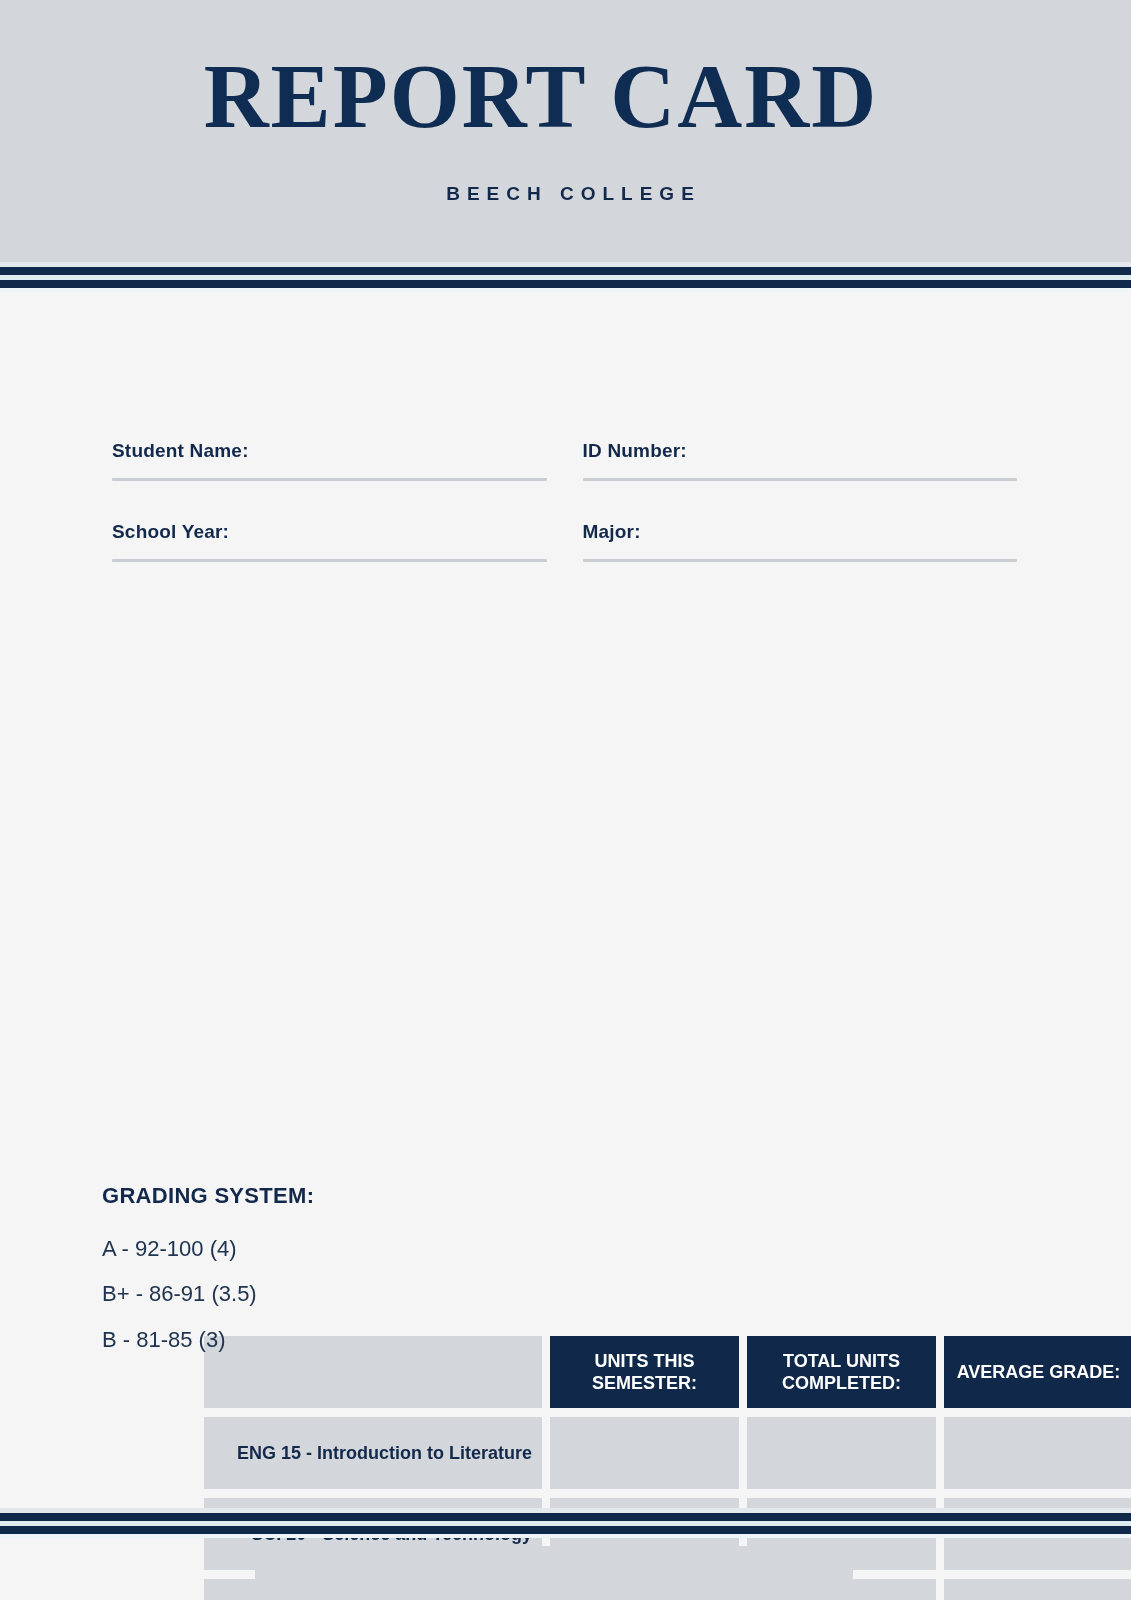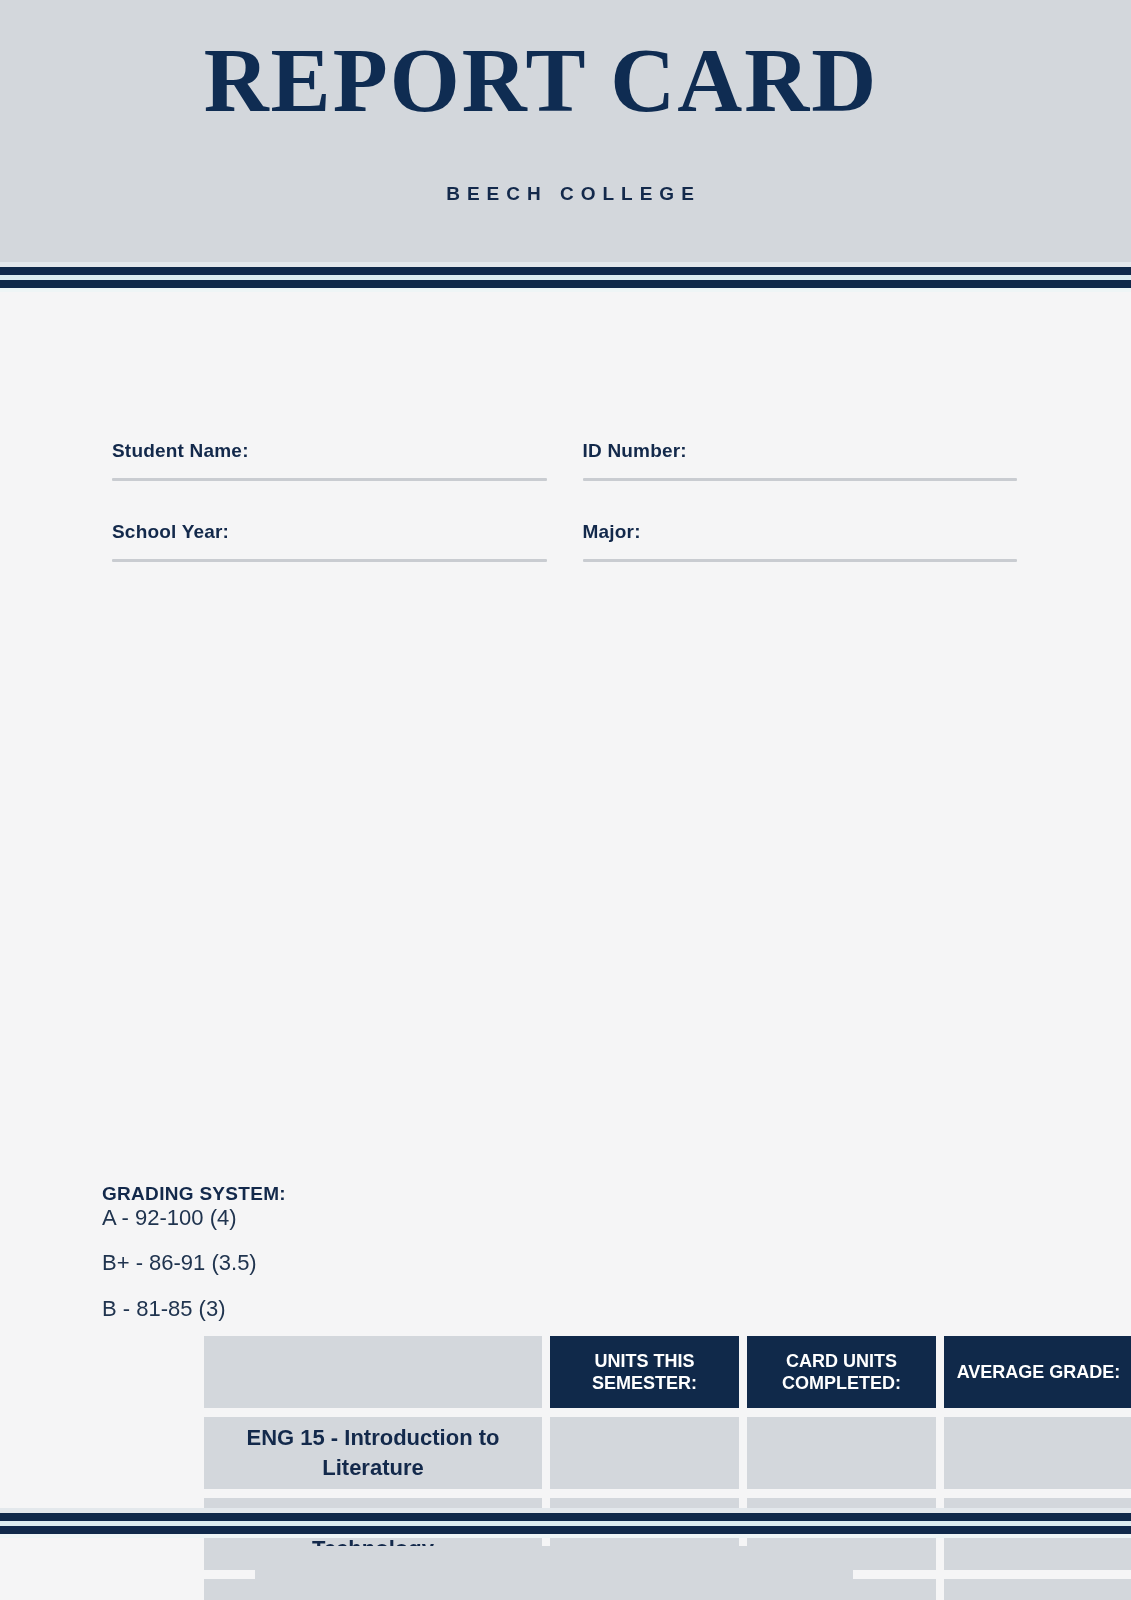--- a/index.html
+++ b/index.html
@@ -28,21 +28,21 @@
     position: absolute;
     top: 0;
     left: 0;
     width: 1131px;
     height: 262px;
     background: #d3d7dc;
   }
 
   .report-title {
     position: absolute;
-    top: 36px;
+    top: 52px;
     left: 0;
     width: 1082px;
     text-align: center;
     font-family: "Liberation Serif", serif;
     font-size: 90px;
     line-height: 1;
     font-weight: 700;
     color: #0f2c52;
     letter-spacing: 2px;
   }
@@ -155,23 +155,23 @@
     text-align: center;
     vertical-align: middle;
     height: 72px;
     line-height: 1.25;
     padding: 4px 6px;
   }
 
   .td-course {
     background: #d3d7dc;
     color: #13294b;
-    font-size: 22px;
-    font-weight: 700;
-    text-align: center;
+    font-size: 18px;
+    font-weight: 700;
+    text-align: right;
     vertical-align: middle;
     height: 72px;
     line-height: 1.35;
     padding: 4px 10px;
   }
 
   .td-cell {
     background: #d3d7dc;
     height: 72px;
     vertical-align: middle;
@@ -182,24 +182,25 @@
 
   
   .grading {
     position: absolute;
     top: 1183px;
     left: 102px;
     width: 700px;
   }
 
   .grading-title {
-    font-size: 19px;
+    font-size: 22px;
     font-weight: 700;
     color: #13294b;
     letter-spacing: 0.3px;
+    margin-bottom: 27px;
   }
 
   .grading-cols {
     display: flex;
   }
 
   .grading-col {
     width: 345px;
   }
 
@@ -273,21 +274,21 @@
       <colgroup>
         <col class="c-course">
         <col class="c-data">
         <col class="c-data">
         <col class="c-data">
       </colgroup>
       <thead>
         <tr>
           <th class="th-blank"></th>
           <th class="th-head">UNITS THIS SEMESTER:</th>
-          <th class="th-head">CARD UNITS COMPLETED:</th>
+          <th class="th-head">TOTAL UNITS COMPLETED:</th>
           <th class="th-head">AVERAGE GRADE:</th>
         </tr>
       </thead>
       <tbody>
         <tr>
           <td class="td-course">ENG 15 - Introduction to Literature</td>
           <td class="td-cell"></td>
           <td class="td-cell"></td>
           <td class="td-cell"></td>
         </tr>

